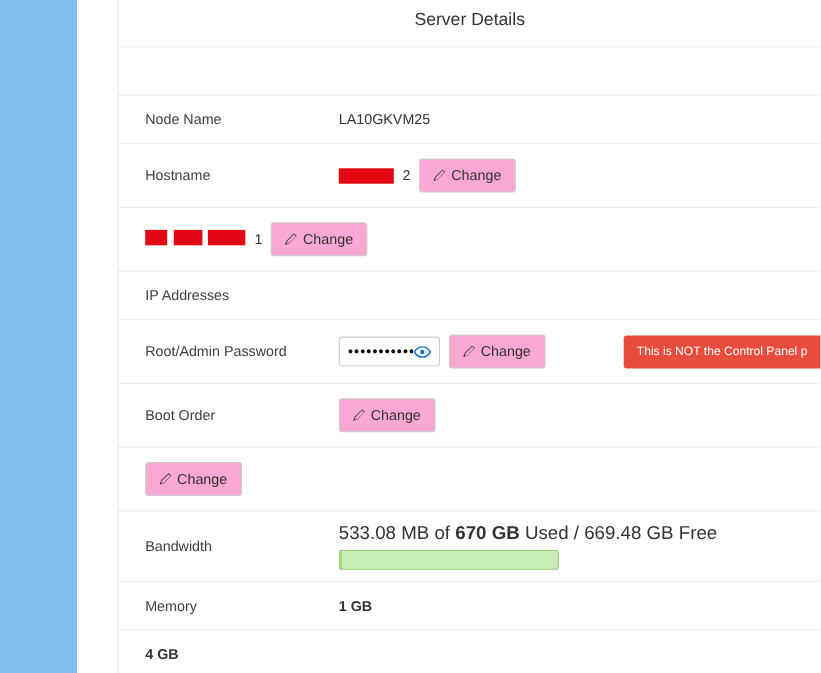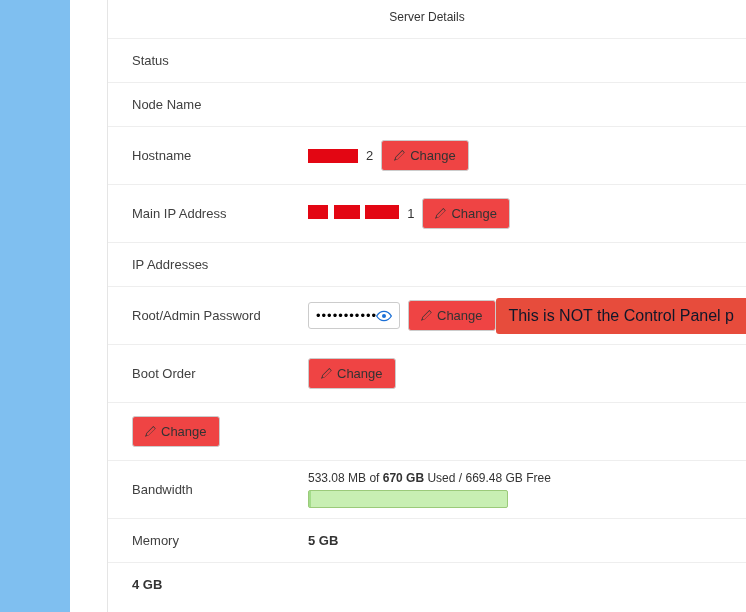--- a/index.html
+++ b/index.html
@@ -26,21 +26,21 @@
       height: 100%;
       flex-shrink: 0;
     }
     .panel {
       flex: 1;
       background: #fff;
       position: relative;
     }
     .title {
       text-align: center;
-      font-size: 12px;
+      font-size: 16px;
       color: #333;
       padding: 10px 0 14px;
       font-weight: 500;
     }
     .row {
       display: flex;
       align-items: center;
       border-top: 1px solid #eee;
       padding: 10px 0 10px 24px;
       min-height: 44px;
@@ -60,21 +60,21 @@
     }
     .online {
       color: #1a9e1a;
       font-weight: bold;
     }
     .redact {
       background: #e30613;
       display: inline-block;
     }
     .btn {
-      background: #ef4444;
+      background: #f9a8d4;
       border: 1px solid #ccc;
       border-radius: 3px;
       padding: 7px 12px;
       font-size: 13px;
       color: #333;
       cursor: pointer;
       display: inline-flex;
       align-items: center;
       gap: 5px;
     }
@@ -102,26 +102,26 @@
     }
     .eye {
       width: 16px;
       height: 12px;
       cursor: pointer;
     }
     .warn-badge {
       position: absolute;
       right: 0;
       background: #e74c3c;
-      color: #0f172a;
+      color: #ffffff;
       padding: 9px 12px;
-      font-size: 16px;
+      font-size: 11px;
       border-radius: 3px 0 0 3px;
     }
-    .bw-info { font-size: 12px; }
+    .bw-info { font-size: 17px; }
     .bw-info strong { font-weight: bold; }
     .bw-bar {
       margin-top: 5px;
       width: 200px;
       height: 18px;
       border: 1px solid #9bca7a;
       border-radius: 2px;
       background: #c8efb3;
       position: relative;
     }
@@ -137,45 +137,46 @@
 <body>
 
 <div class="left-stripe"></div>
 <div class="gap"></div>
 
 <div class="panel">
 
   <div class="title">Server Details</div>
 
   <div class="row">
-    <div class="label-col">Status</div>
   </div>
 
   <div class="row">
     <div class="label-col">Node Name</div>
+    <div class="value-col">
+      <span>LA10GKVM25</span>
+    </div>
   </div>
 
   <div class="row tall">
     <div class="label-col">Hostname</div>
     <div class="value-col">
       <span class="redact" style="width:50px;height:14px;"></span>
         <span>2</span>
       <button class="btn">
         <span class="pencil">
           <svg viewBox="0 0 16 16" width="11" height="11" fill="#333">
               <path d="M12.1 1.5l2.4 2.4-9.1 9.1-3.2.8.8-3.2 9.1-9.1zm0-1.5l-10 10-2.1 5.6 5.6-2.1 10-10-3.5-3.5z"></path>
             </svg>
         </span>
         <span>Change</span>
       </button>
     </div>
   </div>
 
   <div class="row tall">
-    <div class="label-col">Main IP Address</div>
     <div class="value-col">
       <span>
         <span class="redact" style="width:20px;height:14px;"></span>
         <span class="redact" style="width:26px;height:14px;margin-left:2px;"></span>
         <span class="redact" style="width:34px;height:14px;margin-left:2px;"></span>
       </span>
         <span>1</span>
       <button class="btn">
         <span class="pencil">
           <svg viewBox="0 0 16 16" width="11" height="11" fill="#333">
@@ -251,21 +252,21 @@
       </div>
       <div class="bw-bar">
         <div class="bw-fill"></div>
       </div>
     </div>
   </div>
 
   <div class="row">
     <div class="label-col">Memory</div>
     <div class="value-col">
-      <span class="value-bold">5 GB</span>
+      <span class="value-bold">1 GB</span>
     </div>
   </div>
 
   <div class="row">
     <div class="value-col">
       <span class="value-bold">4 GB</span>
     </div>
   </div>
 
 </div>

